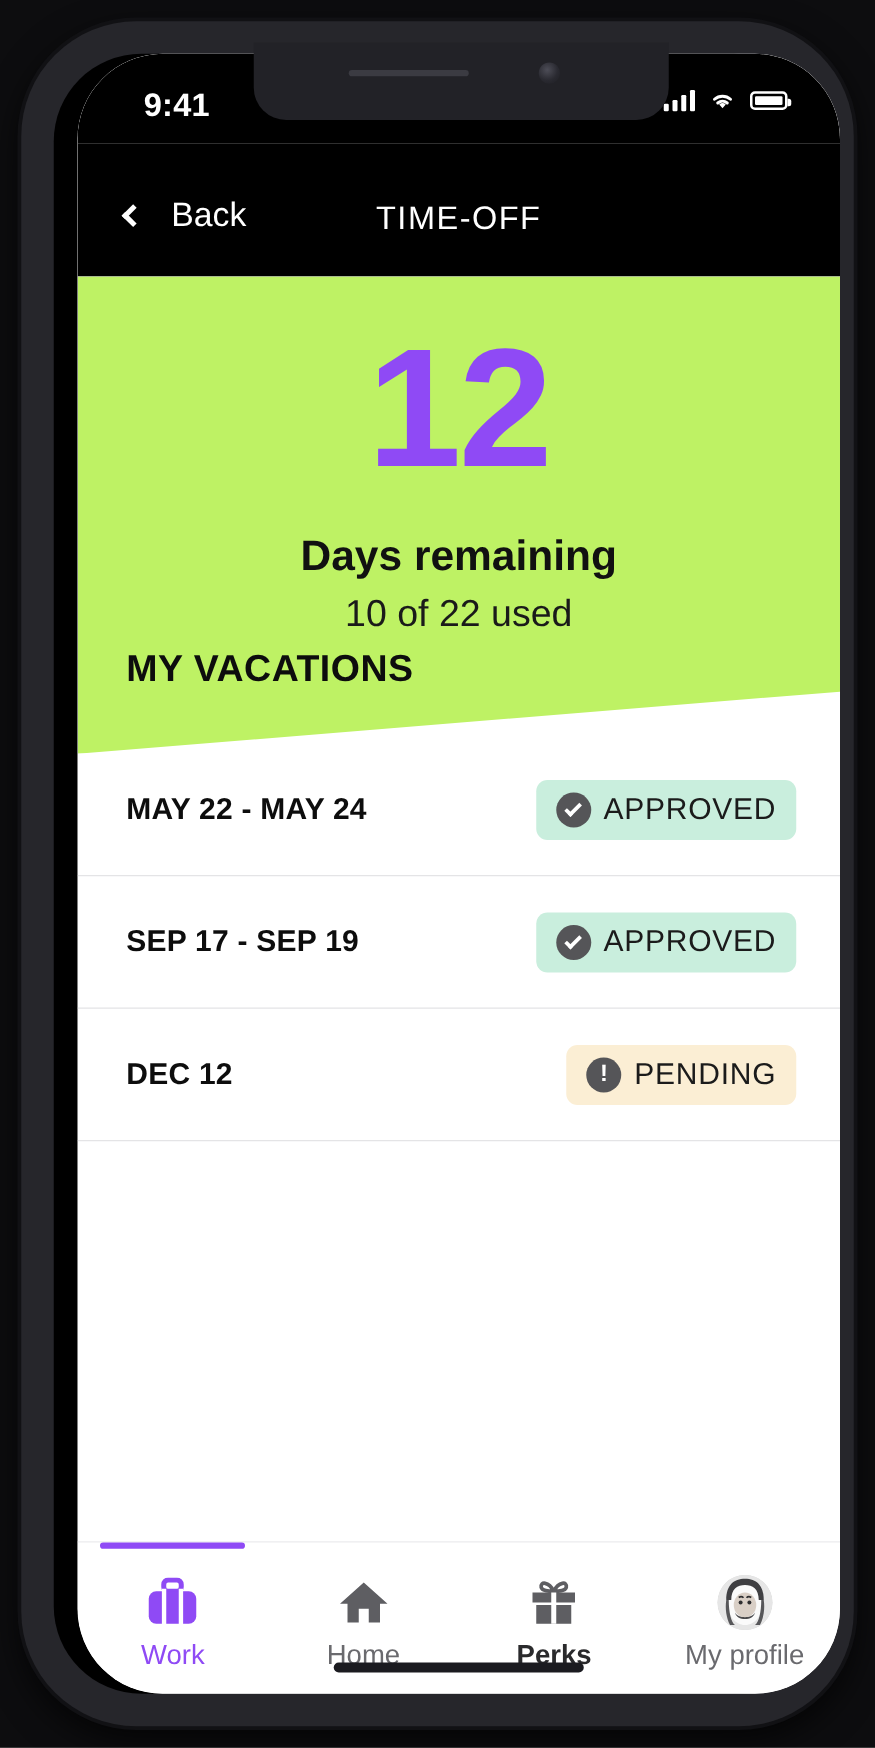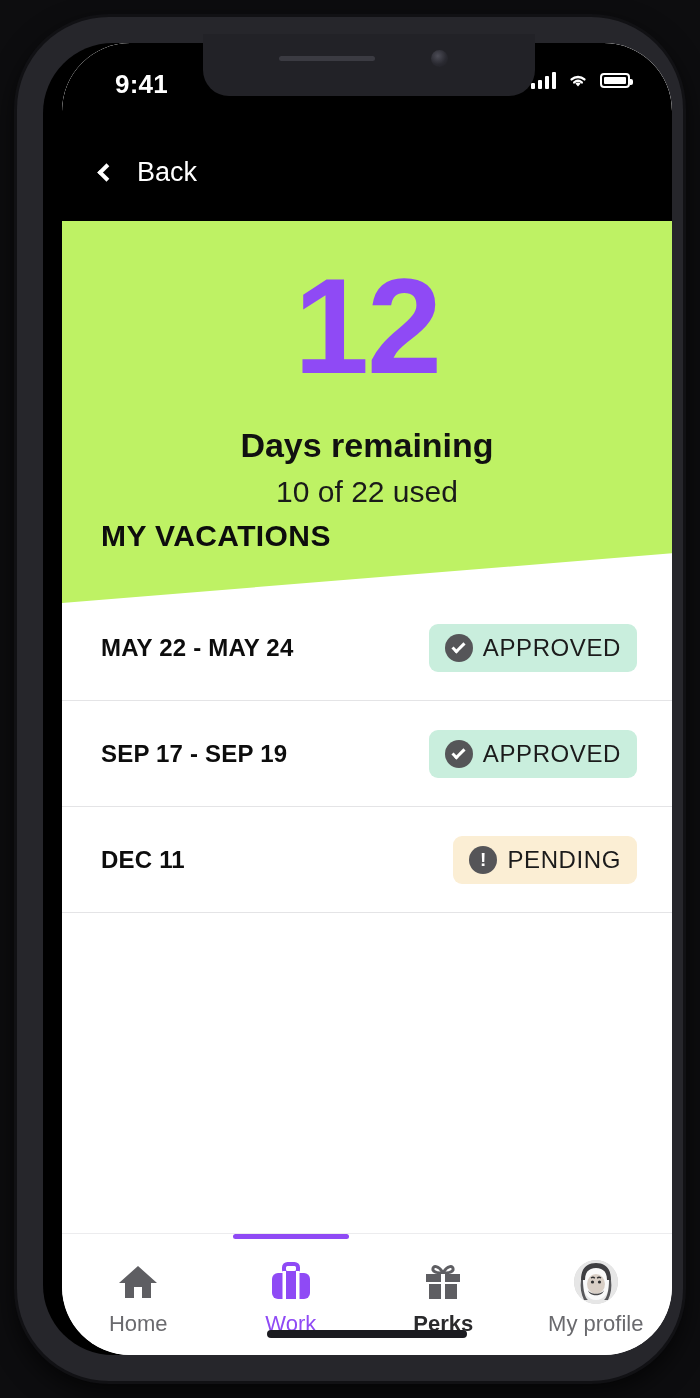--- a/index.html
+++ b/index.html
@@ -230,21 +230,21 @@
             <div class="vac-dates">SEP 17 - SEP 19</div>
             <div class="badge approved">
               <span class="badge-ic">
                   <span class="ck"></span>
                 </span>
               <span>APPROVED</span>
             </div>
           </div>
 
           <div class="vac-row">
-            <div class="vac-dates">DEC 11</div>
+            <div class="vac-dates">DEC 12</div>
             <div class="badge pending">
               <span class="badge-ic">
                   <span class="bang">!</span>
                 </span>
               <span>PENDING</span>
             </div>
           </div>
 
         </div>
 
@@ -266,44 +266,45 @@
                 <b></b>
               </span>
           </div>
         </div>
 
         <div class="navbar">
           <div class="nav-back">
             <span class="chev"></span>
             <span>Back</span>
           </div>
+          <div class="nav-title">TIME-OFF</div>
         </div>
 
         <div class="tabbar">
-
-          <div class="tab">
-            <span class="tab-ico">
-              <svg width="42" height="38" viewBox="0 0 42 38">
-                <path d="M21 3 L40 20 H34 V35 H25 V24 H17 V35 H8 V20 H2 Z" fill="#5e5e62"></path>
-              </svg>
-            </span>
-            <span class="tab-label">Home</span>
-          </div>
 
           <div class="tab active">
             <span class="tab-indicator"></span>
             <span class="tab-ico">
               <svg width="42" height="40" viewBox="0 0 42 40">
                 <rect x="14" y="2" width="14" height="9" rx="3.5" fill="none" stroke="#8f4af5" stroke-width="4"></rect>
                 <rect x="2" y="11" width="38" height="26" rx="6" fill="#8f4af5"></rect>
                 <rect x="12.5" y="9" width="3.5" height="30" fill="#fff"></rect>
                 <rect x="26" y="9" width="3.5" height="30" fill="#fff"></rect>
               </svg>
             </span>
             <span class="tab-label">Work</span>
+          </div>
+
+          <div class="tab">
+            <span class="tab-ico">
+              <svg width="42" height="38" viewBox="0 0 42 38">
+                <path d="M21 3 L40 20 H34 V35 H25 V24 H17 V35 H8 V20 H2 Z" fill="#5e5e62"></path>
+              </svg>
+            </span>
+            <span class="tab-label">Home</span>
           </div>
 
           <div class="tab dark">
             <span class="tab-ico">
               <svg width="42" height="40" viewBox="0 0 42 40">
                 <path d="M21 11 C17 3 10 3 11 8 C12 11 17 11 21 11 Z" fill="none" stroke="#5e5e62" stroke-width="3"></path>
                 <path d="M21 11 C25 3 32 3 31 8 C30 11 25 11 21 11 Z" fill="none" stroke="#5e5e62" stroke-width="3"></path>
                 <rect x="4" y="12" width="34" height="8" fill="#5e5e62"></rect>
                 <rect x="7" y="22" width="28" height="15" fill="#5e5e62"></rect>
                 <rect x="19" y="12" width="4" height="25" fill="#fff"></rect>

